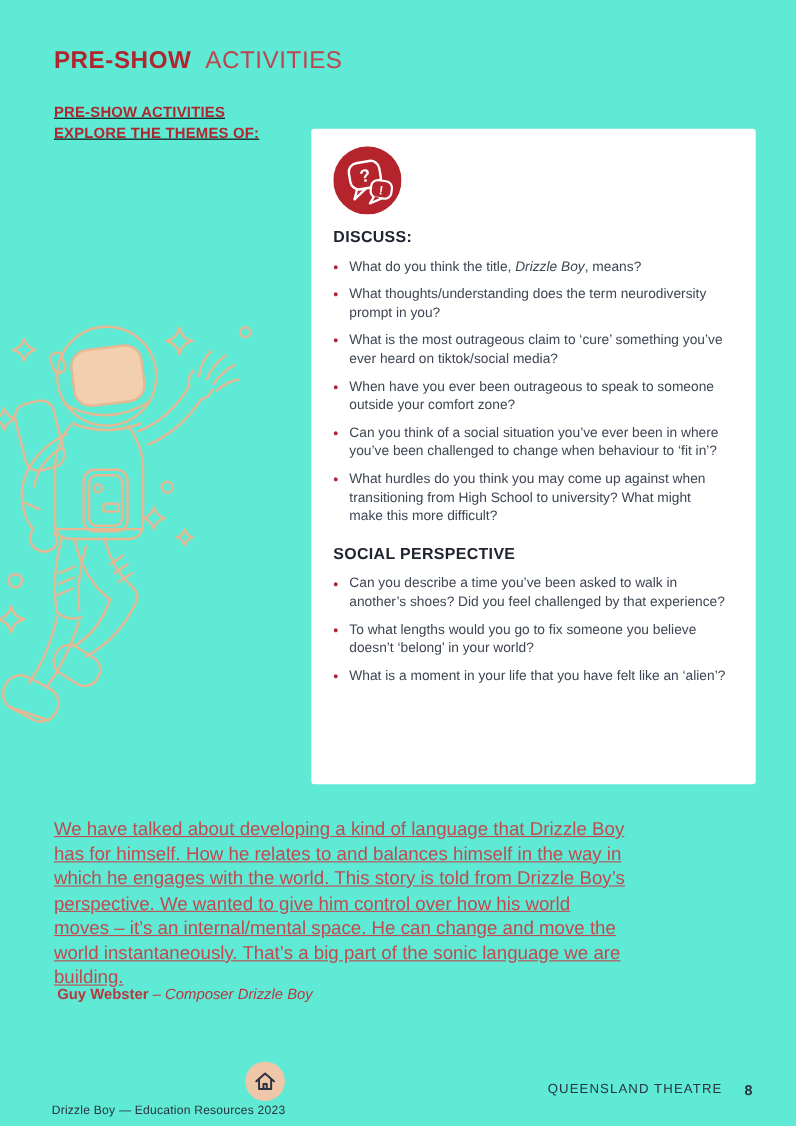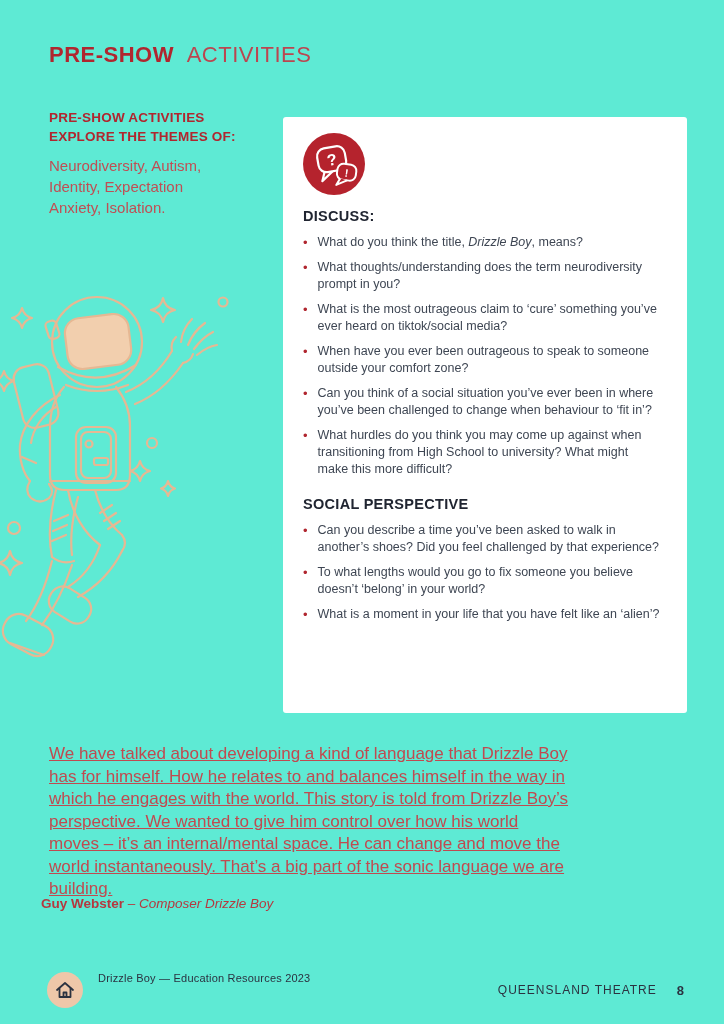--- a/index.html
+++ b/index.html
@@ -5,69 +5,68 @@
   html,body{margin:0;padding:0;background:#f8f1e8;}
   .page{
     position:relative;width:724px;height:1024px;background:#5eead4;
     font-family:"Liberation Sans",sans-serif;overflow:hidden;
   }
   
   .page-title{position:absolute;left:49px;top:42px;font-size:22px;letter-spacing:.5px;}
   .page-title .t-bold{font-weight:800;color:#b0262f;}
   .page-title .t-light{font-weight:400;color:#bb4650;margin-left:6px;}
   
-  .themes{position:absolute;left:49px;top:108px;width:200px;}
+  .themes{position:absolute;left:49px;top:92px;width:200px;text-decoration:underline;}
   .themes-heading{color:#b0262f;font-weight:800;font-size:13.5px;line-height:19px;letter-spacing:.2px;}
   .themes-body{margin-top:9px;color:#c04e54;font-size:15px;line-height:21px;width:188px;}
   
   .card{
     position:absolute;left:283px;top:117px;width:404px;height:596px;
     background:#ffffff;border-radius:3px;padding:16px 18px 16px 20px;box-sizing:border-box;
   }
   .discuss-icon{display:block;margin-bottom:13px;}
   .card h2{margin:0 0 10px 0;font-size:14.5px;font-weight:800;letter-spacing:.3px;color:#202531;}
   .card h2.social{margin-top:18px;}
   .note{font-size:12.5px;line-height:17px;font-style:italic;color:#3e4653;margin:0 0 12px 0;width:352px;}
   ul.qlist{list-style:none;margin:0;padding:0;}
   ul.qlist li{display:flex;gap:10px;margin-bottom:8px;font-size:12.5px;line-height:17px;color:#3e4653;width:358px;}
   ul.qlist .dot{color:#b0262f;font-size:13px;line-height:17px;flex:0 0 auto;}
   ul.qlist em{font-style:italic;}
   
   .quote{position:absolute;left:49px;top:743px;width:520px;color:#c04a50;font-size:17px;line-height:22.5px;text-decoration:underline;}
-  .attribution{position:absolute;left:41px;top:896px;font-size:13.5px;color:#b5383f;}
+  .attribution{position:absolute;left:52px;top:896px;font-size:13.5px;color:#b5383f;}
   .attribution .name{font-weight:800;}
   .attribution .role{font-style:italic;}
   
   .footer{
     position:absolute;left:0;right:0;top:970px;height:40px;
     display:flex;align-items:center;justify-content:space-between;
     padding:0 40px 0 47px;box-sizing:border-box;
   }
-  .footer-left{display:flex;align-items:flex-start;gap:15px;}
+  .footer-left{display:flex;align-items:flex-end;gap:3px;flex-direction:column;}
   .home-badge{width:36px;height:36px;border-radius:50%;background:#eec7a9;display:flex;align-items:center;justify-content:center;}
   .doc-title{font-size:11px;color:#2b3240;letter-spacing:.2px;}
   .footer-right{display:flex;align-items:center;gap:20px;}
   .org{font-size:12px;letter-spacing:1px;color:#2b3240;}
   .page-num{font-size:13px;font-weight:800;color:#2b3240;}
   
   .astronaut{position:absolute;left:0;top:285px;}
 </style>
 </head>
 <body>
 
 <div class="page">
 
   <div class="page-title">
     <span class="t-bold">PRE-SHOW</span>
     <span class="t-light">ACTIVITIES</span>
   </div>
 
   <div class="themes">
     <div class="themes-heading">PRE-SHOW ACTIVITIES EXPLORE THE THEMES OF:</div>
-    <div class="themes-body">Neurodiversity, Autism, Identity, Expectation Anxiety, Isolation.</div>
   </div>
 
   <svg class="astronaut" width="240" height="430" viewBox="0 0 240 430" fill="none" stroke="#e6b893" stroke-width="2.2" stroke-linecap="round" stroke-linejoin="round">
 
     <g>
       <path d="M22 23 Q24 31 32 33 Q24 35 22 43 Q20 35 12 33 Q20 31 22 23 Z"></path>
       <path d="M163 13 Q165 23 175 25 Q165 27 163 37 Q161 27 151 25 Q161 23 163 13 Z"></path>
       <circle cx="223" cy="17" r="4.5"></circle>
       <path d="M4 86 Q6 94 14 96 Q6 98 4 106 Q2 98 -6 96 Q2 94 4 86 Z"></path>
       <circle cx="152" cy="158" r="5"></circle>

